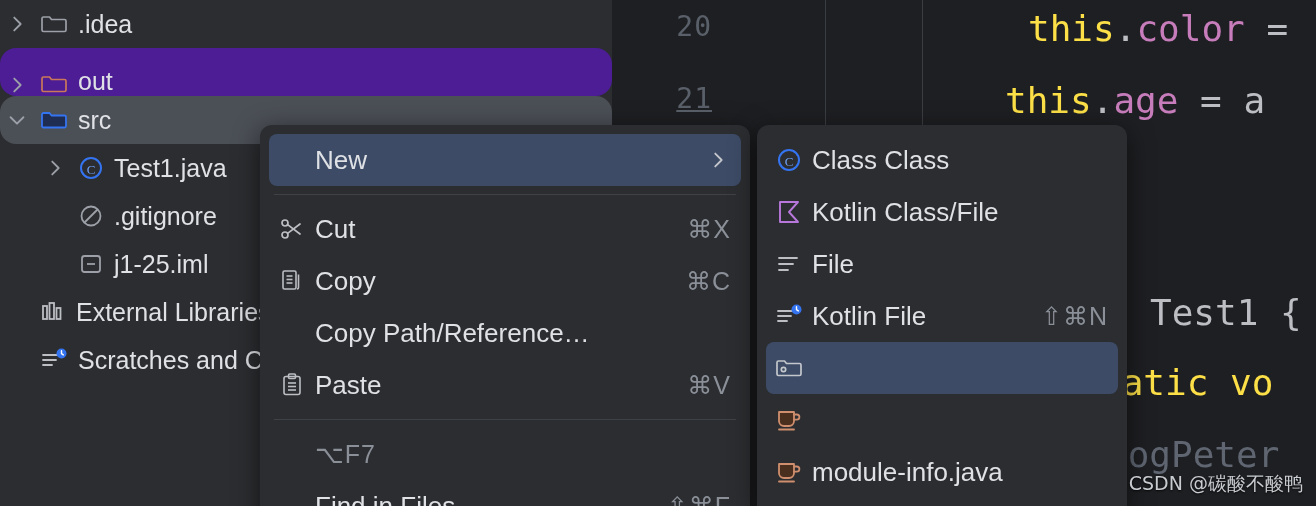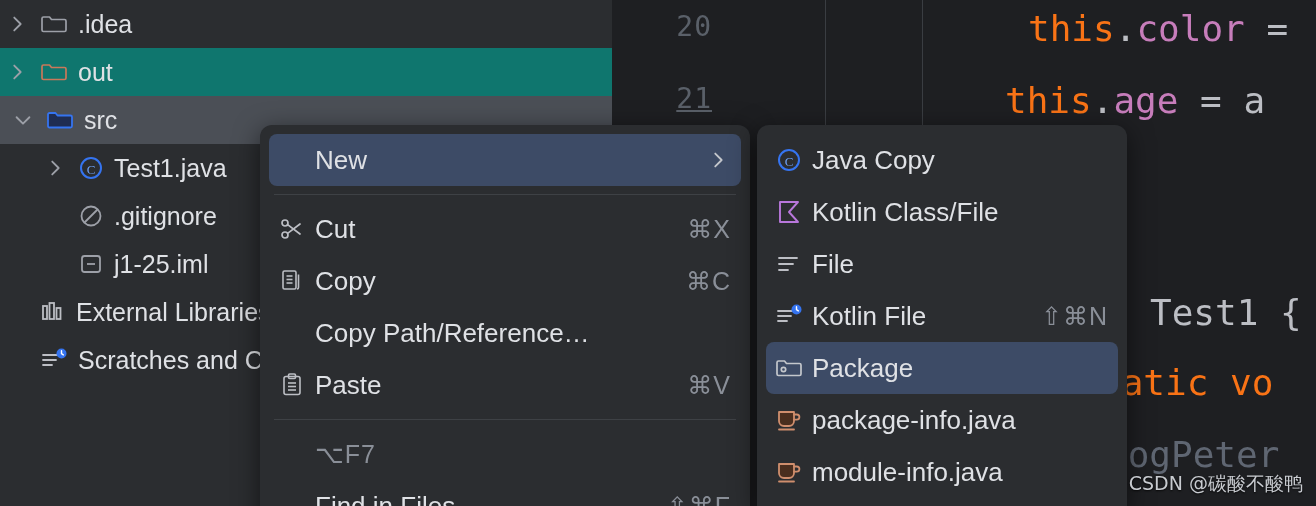--- a/index.html
+++ b/index.html
@@ -16,36 +16,36 @@
   .gutter-col { position:absolute; left:612px; top:0; width:110px; height:506px; background:#1E1F22; }
   .linenum {
     position:absolute; right:10px; color:#5A6069; font-size:28px;
     font-family:"DejaVu Sans Mono","Liberation Mono",monospace; letter-spacing:1px;
   }
   .indent-guide { position:absolute; width:1px; background:#3A3D42; }
   .code-line {
     position:absolute; white-space:pre; font-size:36px; letter-spacing:0px;
     font-family:"DejaVu Sans Mono","Liberation Mono",monospace;
   }
-  .tok-kw    { color:#f97316; }
+  .tok-kw    { color:#fde047; }
   .tok-field { color:#C77DBB; }
   .tok-plain { color:#BCBEC4; }
   .tok-dim   { color:#5F6672; }
   .tok-punct { color:#BCBEC4; }
 
   
   .project-panel {
     position:absolute; left:0; top:0; width:612px; height:506px;
     background:#2B2D30; overflow:hidden;
   }
   .tree-row {
     position:absolute; left:0; width:612px; height:48px;
-    display:flex; align-items:center; color:#DFE1E5; font-size:25px; white-space:nowrap;
-  }
-  .tree-row.sel-brown { background:#0f766e; }
+    display:flex; align-items:center; color:#DFE1E5; font-size:25px; white-space:nowrap;border-radius:16px;
+  }
+  .tree-row.sel-brown { background:#4c1d95;align-items:flex-end; }
   .tree-row.sel-gray  { background:#4B4F56; }
   .arrow {
     width:22px; height:22px; flex:0 0 auto; position:relative;
   }
   .arrow svg { display:block; }
   .node-icon { flex:0 0 auto; display:flex; align-items:center; justify-content:center; }
   .tree-label { margin-left:10px; }
 
   
   .ctx-menu {
@@ -128,21 +128,21 @@
               </svg>
             </span>
           </span>
           <span class="node-icon" style="margin-left: 12px;">
             <svg width="28" height="24" viewBox="0 0 28 24" fill="none" stroke="#C9785A" stroke-width="1.7" stroke-linejoin="round">
               <path d="M2 6.5a1.5 1.5 0 0 1 1.5-1.5h6l2 2.5h13a1.5 1.5 0 0 1 1.5 1.5v9a1.5 1.5 0 0 1-1.5 1.5h-21A1.5 1.5 0 0 1 2 18z"></path>
             </svg>
           </span>
           <span class="tree-label">out</span>
         </div>
-        <div class="tree-row sel-gray" style="top: 96px; padding-left: 12px;">
+        <div class="tree-row sel-gray" style="top: 96px; padding-left: 6px;">
           <span class="arrow">
             <span class="node-icon">
               <svg width="22" height="22" viewBox="0 0 24 24" fill="none" stroke="#9DA0A8" stroke-width="2" stroke-linecap="round" stroke-linejoin="round">
                 <polyline points="5 9 12 16 19 9"></polyline>
               </svg>
             </span>
           </span>
           <span class="node-icon" style="margin-left: 12px;">
             <svg width="28" height="24" viewBox="0 0 28 24" fill="#1F2D52" stroke="#3574F0" stroke-width="1.8" stroke-linejoin="round">
               <path d="M2 6.5a1.5 1.5 0 0 1 1.5-1.5h6l2 2.5h13a1.5 1.5 0 0 1 1.5 1.5v9a1.5 1.5 0 0 1-1.5 1.5h-21A1.5 1.5 0 0 1 2 18z"></path>
@@ -292,21 +292,21 @@
     <div id="sub-items">
         <div class="mi">
           <span class="mi-icon">
             <span class="node-icon">
               <svg width="26" height="26" viewBox="0 0 26 26">
                 <circle cx="13" cy="13" r="10" fill="none" stroke="#3574F0" stroke-width="2"></circle>
                 <text x="13" y="18.5" font-size="13" font-family="Liberation Serif, serif" fill="#6EA0F5" text-anchor="middle">C</text>
               </svg>
             </span>
           </span>
-          <span class="mi-label">Java Copy</span>
+          <span class="mi-label">Class Class</span>
         </div>
         <div class="mi">
           <span class="mi-icon">
             <span class="node-icon">
               <svg width="26" height="26" viewBox="0 0 26 26" fill="none" stroke="#B877DB" stroke-width="1.9" stroke-linejoin="round">
                 <path d="M4 3h18L13 13l9 10H4z"></path>
               </svg>
             </span>
           </span>
           <span class="mi-label">Kotlin Class/File</span>
@@ -340,33 +340,31 @@
         </div>
         <div class="mi highlight">
           <span class="mi-icon">
             <span class="node-icon">
               <svg width="28" height="24" viewBox="0 0 28 24" fill="none" stroke="#C4C7CC" stroke-width="1.7" stroke-linejoin="round">
                 <path d="M2 6.5a1.5 1.5 0 0 1 1.5-1.5h6l2 2.5h13a1.5 1.5 0 0 1 1.5 1.5v9a1.5 1.5 0 0 1-1.5 1.5h-21A1.5 1.5 0 0 1 2 18z"></path>
                 <circle cx="8.5" cy="13.5" r="2.2"></circle>
               </svg>
             </span>
           </span>
-          <span class="mi-label">Package</span>
         </div>
         <div class="mi">
           <span class="mi-icon">
             <span class="node-icon">
               <svg width="28" height="26" viewBox="0 0 28 26" fill="none" stroke="#CF8E6D" stroke-width="1.8" stroke-linecap="round" stroke-linejoin="round">
                 <path d="M4 5h15v9a5 5 0 0 1-5 5H9a5 5 0 0 1-5-5z" fill="#4A2E1E"></path>
                 <path d="M19 7.5h2.8a2.6 2.6 0 0 1 0 5.2H19"></path>
                 <line x1="4" y1="22.5" x2="19" y2="22.5"></line>
               </svg>
             </span>
           </span>
-          <span class="mi-label">package-info.java</span>
         </div>
         <div class="mi">
           <span class="mi-icon">
             <span class="node-icon">
               <svg width="28" height="26" viewBox="0 0 28 26" fill="none" stroke="#CF8E6D" stroke-width="1.8" stroke-linecap="round" stroke-linejoin="round">
                 <path d="M4 5h15v9a5 5 0 0 1-5 5H9a5 5 0 0 1-5-5z" fill="#4A2E1E"></path>
                 <path d="M19 7.5h2.8a2.6 2.6 0 0 1 0 5.2H19"></path>
                 <line x1="4" y1="22.5" x2="19" y2="22.5"></line>
               </svg>
             </span>

